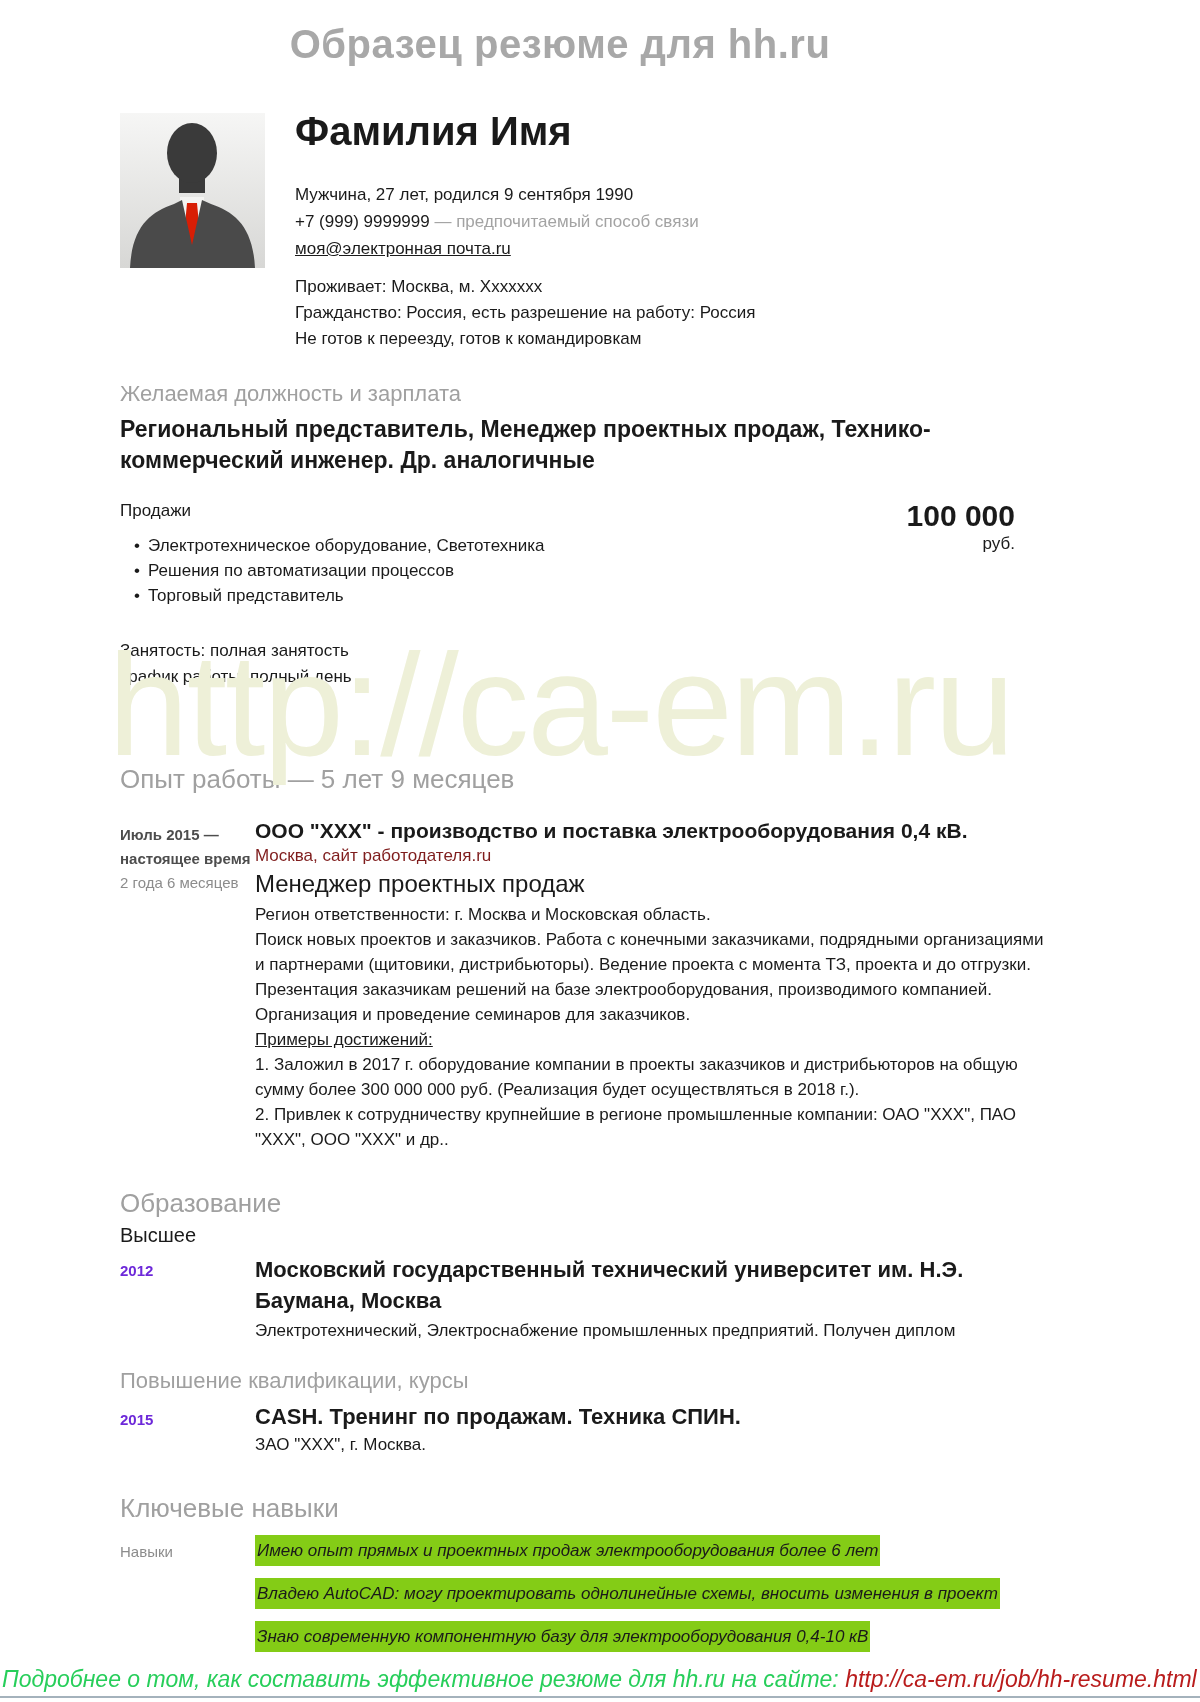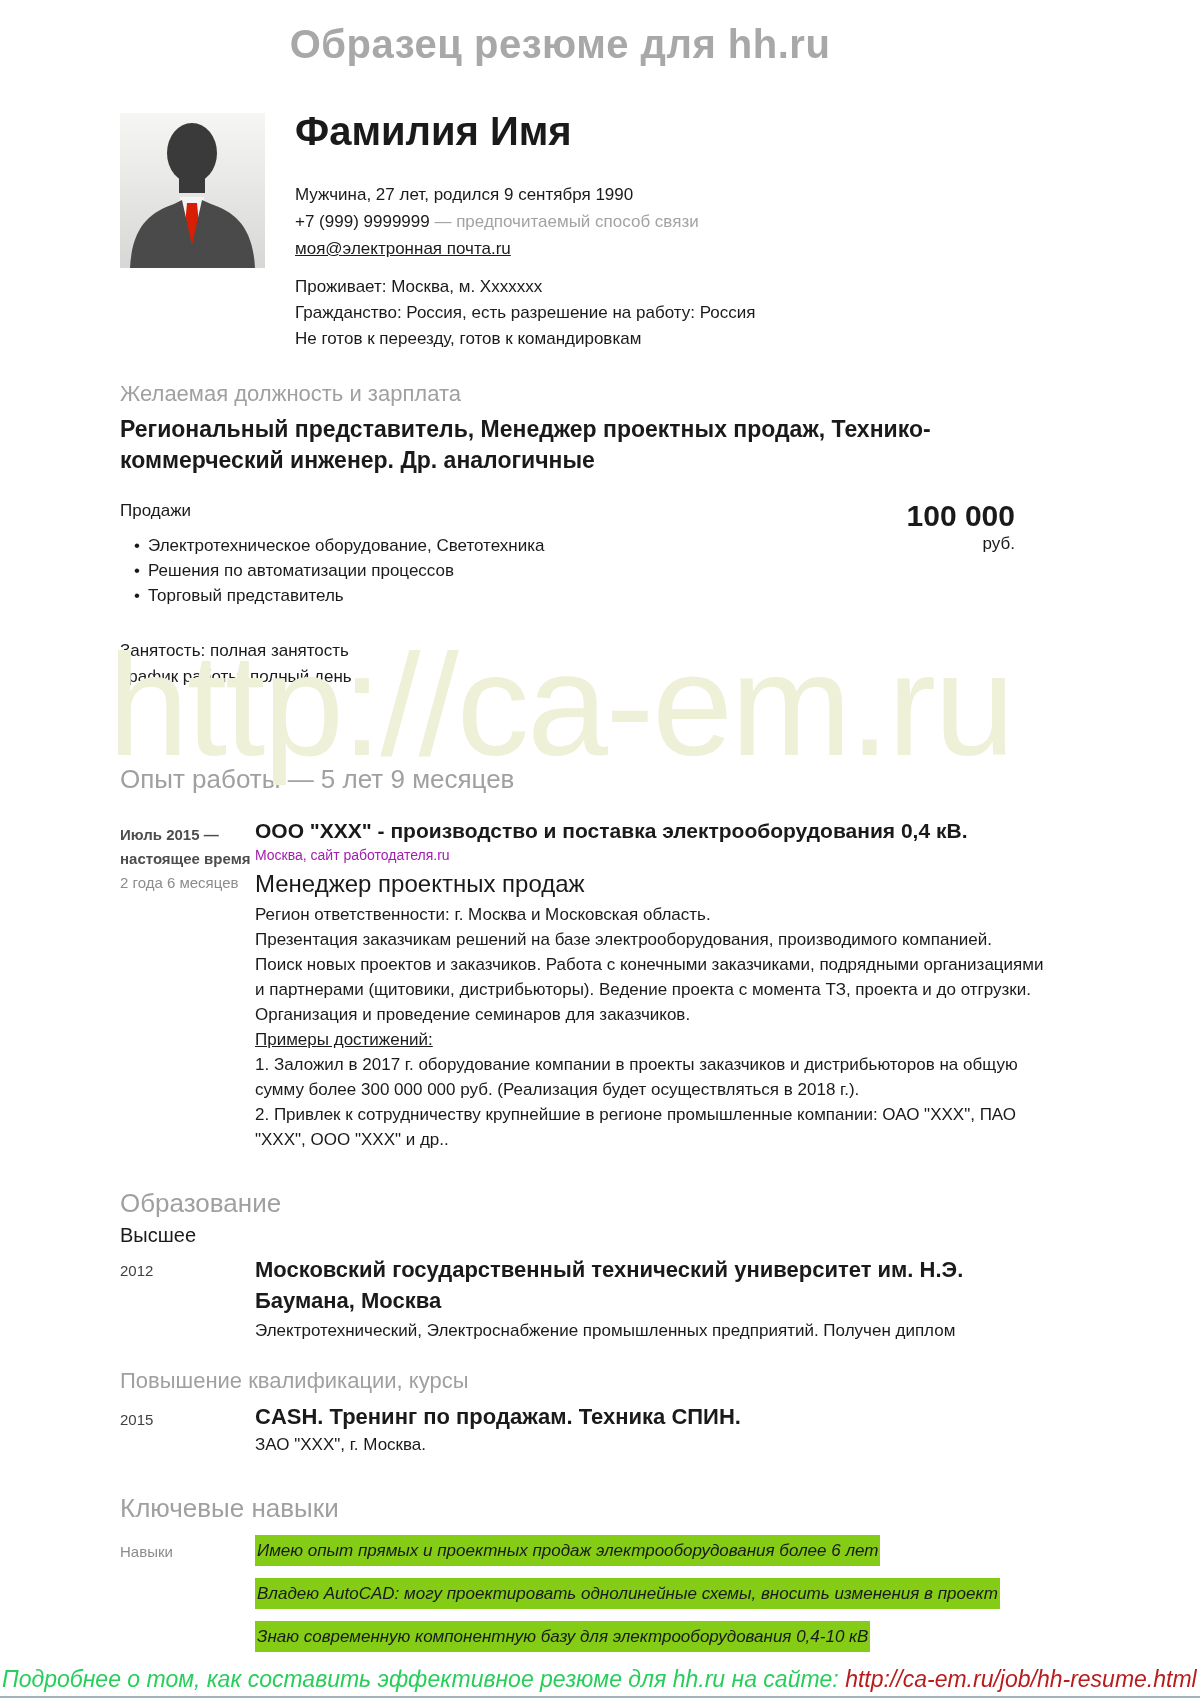--- a/index.html
+++ b/index.html
@@ -57,29 +57,29 @@
   .conditions .info-line { line-height:26px; }
 
   .experience-h { margin-top:72px; }
 
   .row { display:grid; grid-template-columns:135px 1fr; margin-top:22px; }
   .row-label { font-size:15px; line-height:24px; color:#4d4d4d; font-weight:bold; padding-top:5px; }
   .row-label .duration { color:#8c8c8c; font-weight:400; }
   .row-content { width:790px; }
 
   .job-company { font-size:21px; font-weight:bold; line-height:26px; }
-  .job-meta { font-size:14px; line-height:23px; color:#a21caf; }
+  .job-meta { font-size:17px; line-height:23px; color:#7f1d1d; }
   .job-position { font-size:24px; font-weight:400; line-height:30px; margin-top:2px; }
   .job-desc { margin-top:3px; font-size:17px; line-height:25px; }
   .achievements-title { text-decoration:underline; }
 
   .edu-h { margin-top:34px; }
   .edu-level { font-size:20px; line-height:26px; margin-top:2px; }
   .edu-row { margin-top:6px; }
-  .year-label { font-size:15px; line-height:24px; color:#404040; font-weight:400; padding-top:5px; }
+  .year-label { font-size:15px; line-height:24px; color:#6d28d9; font-weight:700; padding-top:5px; }
   .edu-school { font-size:22px; font-weight:bold; line-height:31px; }
   .edu-details { font-size:17px; line-height:25px; margin-top:2px; }
 
   .courses-h { margin-top:24px; }
   .course-title { font-size:22px; font-weight:bold; line-height:28px; }
   .course-org { font-size:17px; line-height:24px; margin-top:2px; }
 
   .skills-h { margin-top:34px; }
   .skills-row { margin-top:10px; }
   .skills-label { font-size:15px; line-height:22px; color:#8c8c8c; font-weight:400; padding-top:6px; }
@@ -198,22 +198,22 @@
         <div>Июль 2015 —</div>
         <div>настоящее время</div>
         <div class="duration">2 года 6 месяцев</div>
       </div>
       <div class="row-content">
         <div class="job-company">ООО "ХХХ" - производство и поставка электрооборудования 0,4 кВ.</div>
         <div class="job-meta">Москва, сайт работодателя.ru</div>
         <div class="job-position">Менеджер проектных продаж</div>
         <div class="job-desc">
           <div>Регион ответственности: г. Москва и Московская область.</div>
+          <div>Поиск новых проектов и заказчиков. Работа с конечными заказчиками, подрядными организациями и партнерами (щитовики, дистрибьюторы). Ведение проекта с момента ТЗ, проекта и до отгрузки.</div>
           <div>Презентация заказчикам решений на базе электрооборудования, производимого компанией.</div>
-          <div>Поиск новых проектов и заказчиков. Работа с конечными заказчиками, подрядными организациями и партнерами (щитовики, дистрибьюторы). Ведение проекта с момента ТЗ, проекта и до отгрузки.</div>
           <div>Организация и проведение семинаров для заказчиков.</div>
           <div class="achievements-title">Примеры достижений:</div>
           <div>1. Заложил в 2017 г. оборудование компании в проекты заказчиков и дистрибьюторов на общую сумму более 300 000 000 руб. (Реализация будет осуществляться в 2018 г.).</div>
           <div>2. Привлек к сотрудничеству крупнейшие в регионе промышленные компании: ОАО "ХХХ", ПАО "ХХХ", ООО "ХХХ" и др..</div>
         </div>
       </div>
     </div>
 
     <div class="section-h edu-h">Образование</div>
     <div class="edu-level">Высшее</div>

